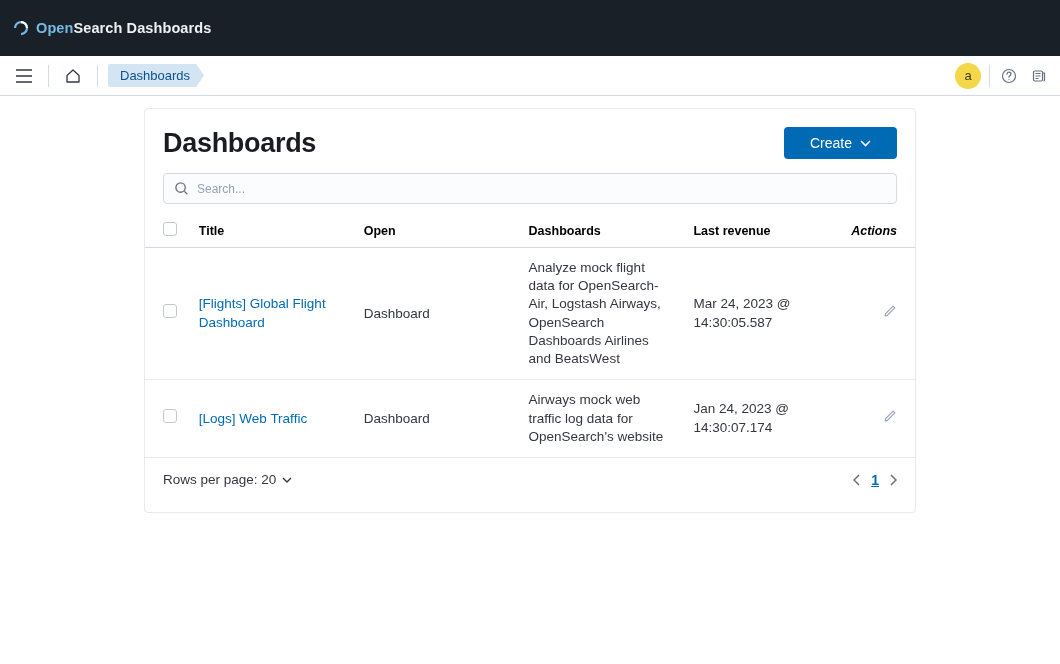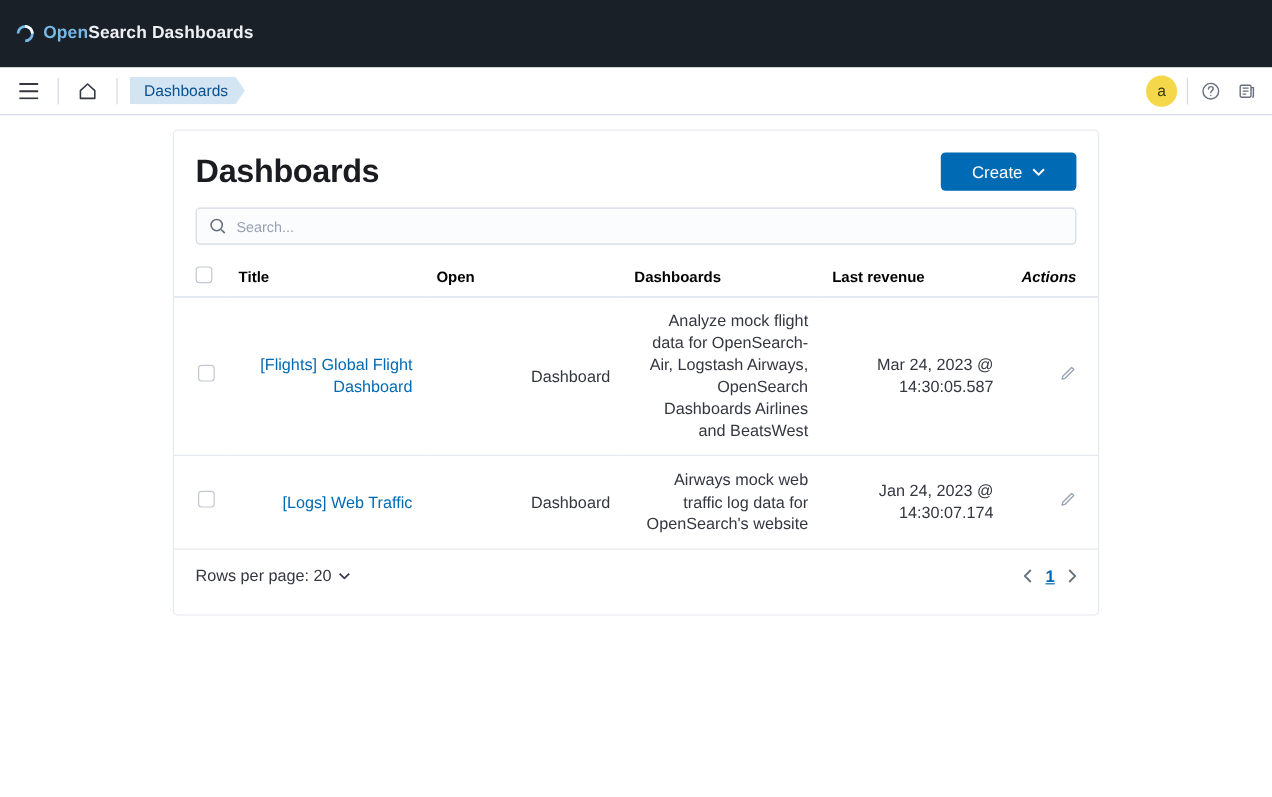--- a/index.html
+++ b/index.html
@@ -28,21 +28,21 @@
   .create-btn { background: #006bb4; color: #fff; border: none; border-radius: 4px; padding: 8px 26px; font-size: 14px; display: flex; align-items: center; gap: 8px; cursor: pointer; }
   
   .search-wrap { margin: 0 18px 10px; border: 1px solid #d3dae6; border-radius: 4px; display: flex; align-items: center; padding: 7px 10px; gap: 8px; background: #fbfcfd; }
   .search-wrap input { border: none; outline: none; flex: 1; font-size: 12px; background: transparent; color: #343741; }
   .search-wrap input::placeholder { color: #98a2b3; }
   
   table { width: 100%; border-collapse: collapse; }
   thead th { font-size: 12.5px; font-weight: 600; color: #000000; text-align: left; padding: 8px 10px; border-bottom: 1px solid #d3dae6; }
   thead th:first-child { padding-left: 18px; width: 34px; }
   thead th:last-child { padding-right: 18px; text-align: right; font-style: italic; }
-  tbody td { padding: 11px 10px; border-bottom: 1px solid #e6e9ef; font-size: 13.5px; vertical-align: middle; color: #343741; line-height: 1.35; text-align: right; }
+  tbody td { padding: 11px 10px; border-bottom: 1px solid #e6e9ef; font-size: 13.5px; vertical-align: middle; color: #343741; line-height: 1.35; }
   tbody td:first-child { padding-left: 18px; }
   tbody td:last-child { padding-right: 18px; text-align: right; }
   tbody tr:last-child td { border-bottom: 1px solid #e6e9ef; }
   
   .col-check { width: 34px; }
   .col-title { width: 158px; }
   .col-type { width: 158px; }
   .col-desc { width: 158px; }
   .col-date { width: 148px; }
   .col-actions { width: 56px; }

